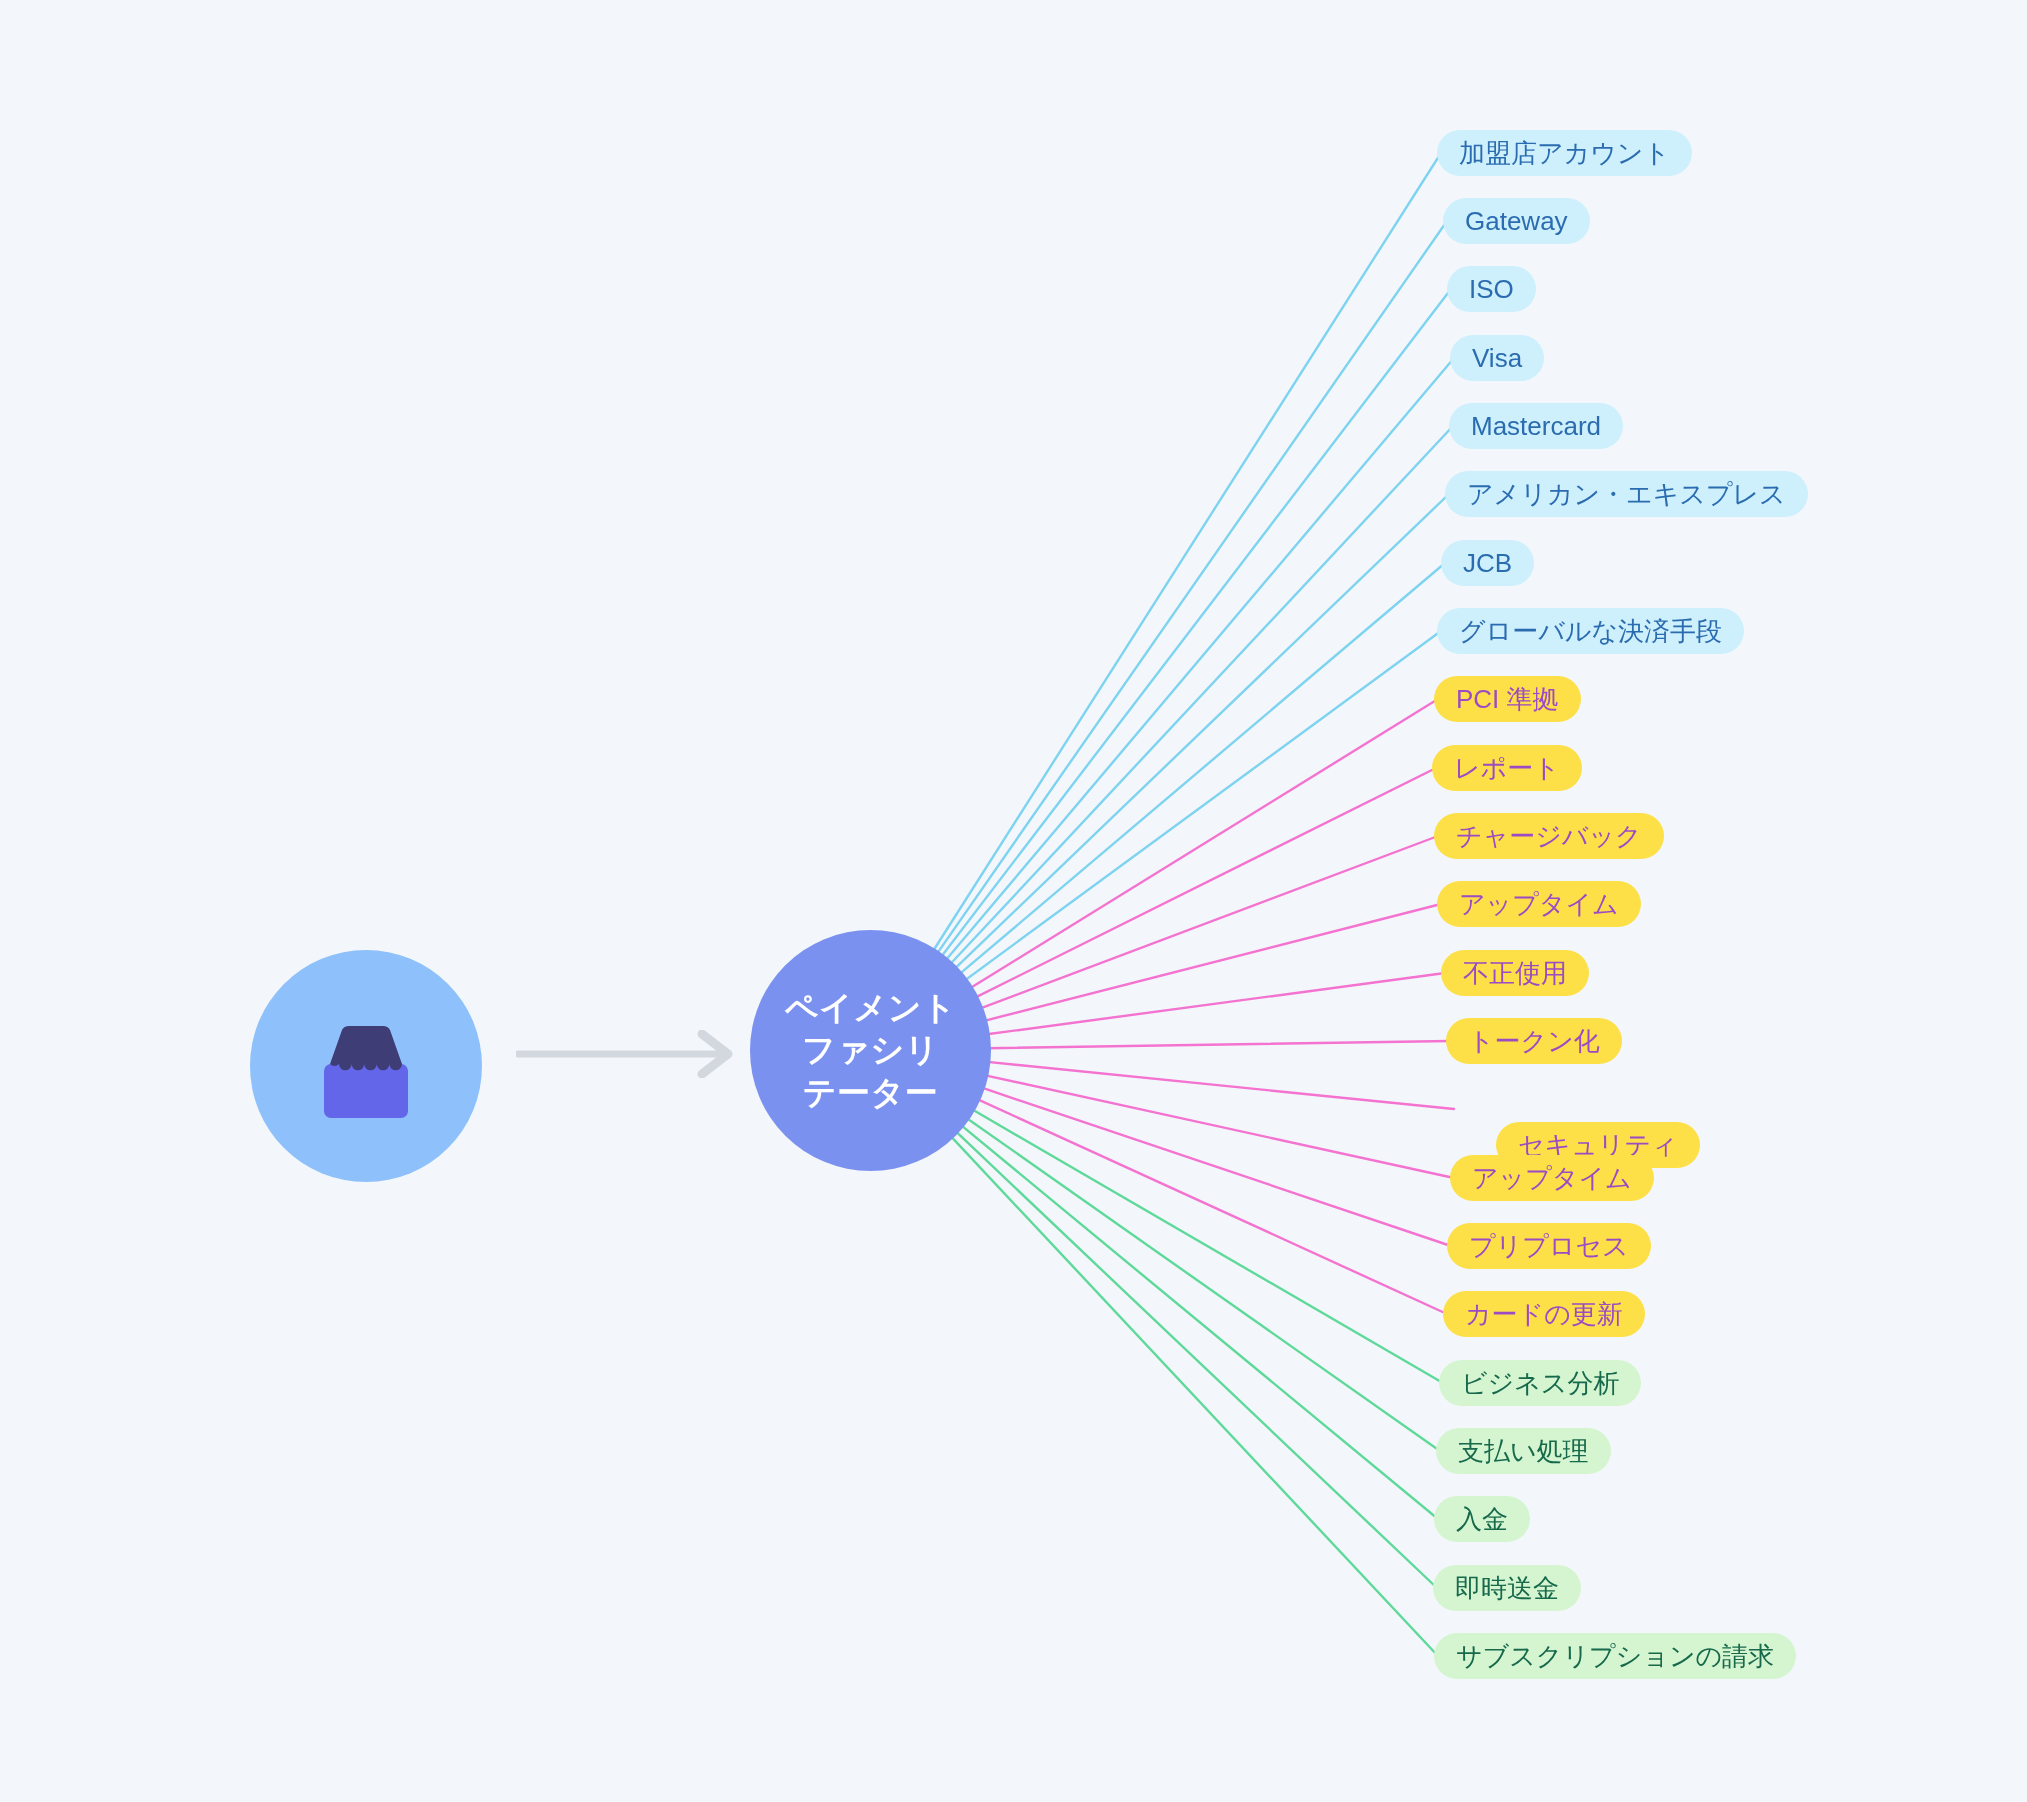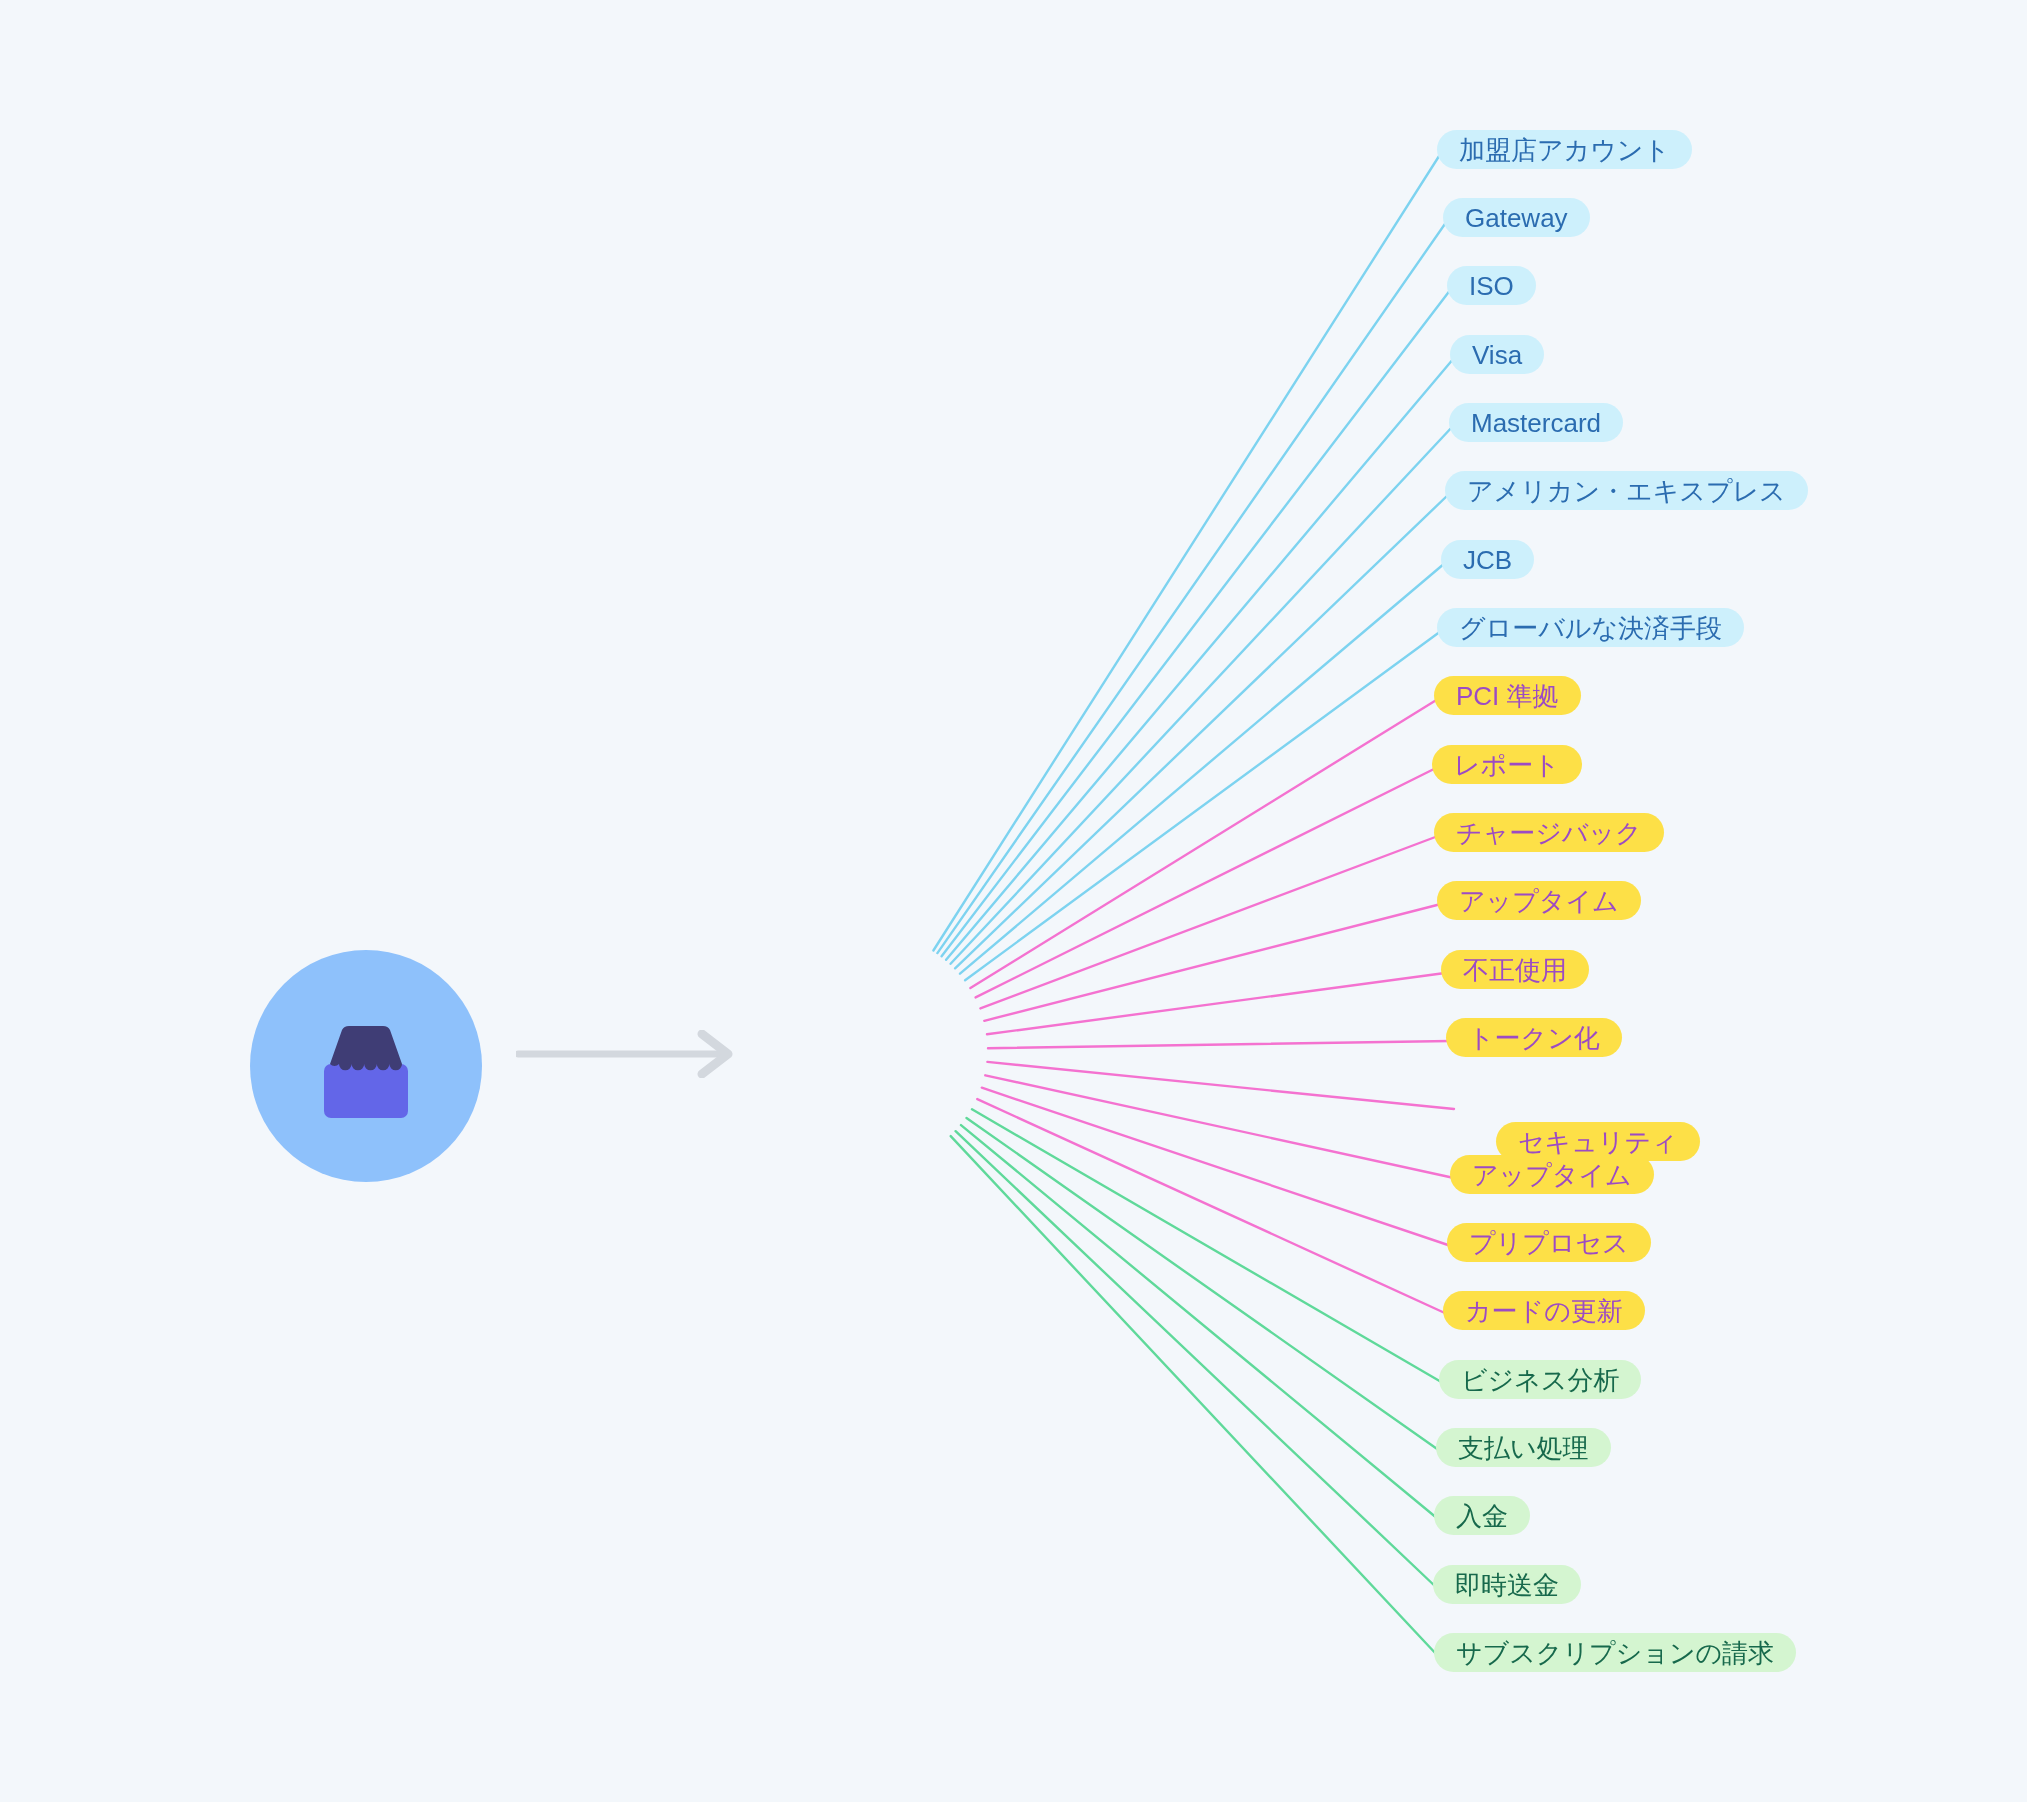--- a/index.html
+++ b/index.html
@@ -78,21 +78,21 @@
     font-weight: bold;
     line-height: 1.28;
     text-align: center;
     letter-spacing: 0.5px;
     white-space: pre-line;
   }
 
   
   .leaf-pill {
     position: absolute;
-    height: 39px;
+    height: 46px;
     display: inline-flex;
     align-items: center;
     padding: 0 22px;
     border-radius: 23px;
     font-size: 26px;
     line-height: 1;
     white-space: nowrap;
   }
   .leaf-pill.cat-blue  { background: #cdf0fc; color: #2b6cb0; }
   .leaf-pill.cat-pink  { background: #fde047; color: #9c4bc4; }
@@ -145,20 +145,25 @@
                A6.2 6.2 0 0 1 33 52
                A6.2 6.2 0 0 1 24 52 Z" fill="#3f3d75"></path>
     </svg>
   </div>
 
   <svg id="flow-arrow" viewBox="0 0 226 48" xmlns="http://www.w3.org/2000/svg">
     <line x1="2" y1="24" x2="206" y2="24" stroke="#d3d8de" stroke-width="7" stroke-linecap="round"></line>
     <polyline points="186,4 212,24 186,44" fill="none" stroke="#d3d8de" stroke-width="9" stroke-linecap="round" stroke-linejoin="round"></polyline>
   </svg>
 
+  <div id="hub-node">
+    <div id="hub-label">ペイメント
+ファシリ
+テーター</div>
+  </div>
 
   <div id="leaf-layer">
       <div class="leaf-pill cat-blue" style="left: 1437px; top: 130px;">
         <span>加盟店アカウント</span>
       </div>
       <div class="leaf-pill cat-blue" style="left: 1443px; top: 198px;">
         <span>Gateway</span>
       </div>
       <div class="leaf-pill cat-blue" style="left: 1447px; top: 266px;">
         <span>ISO</span>

